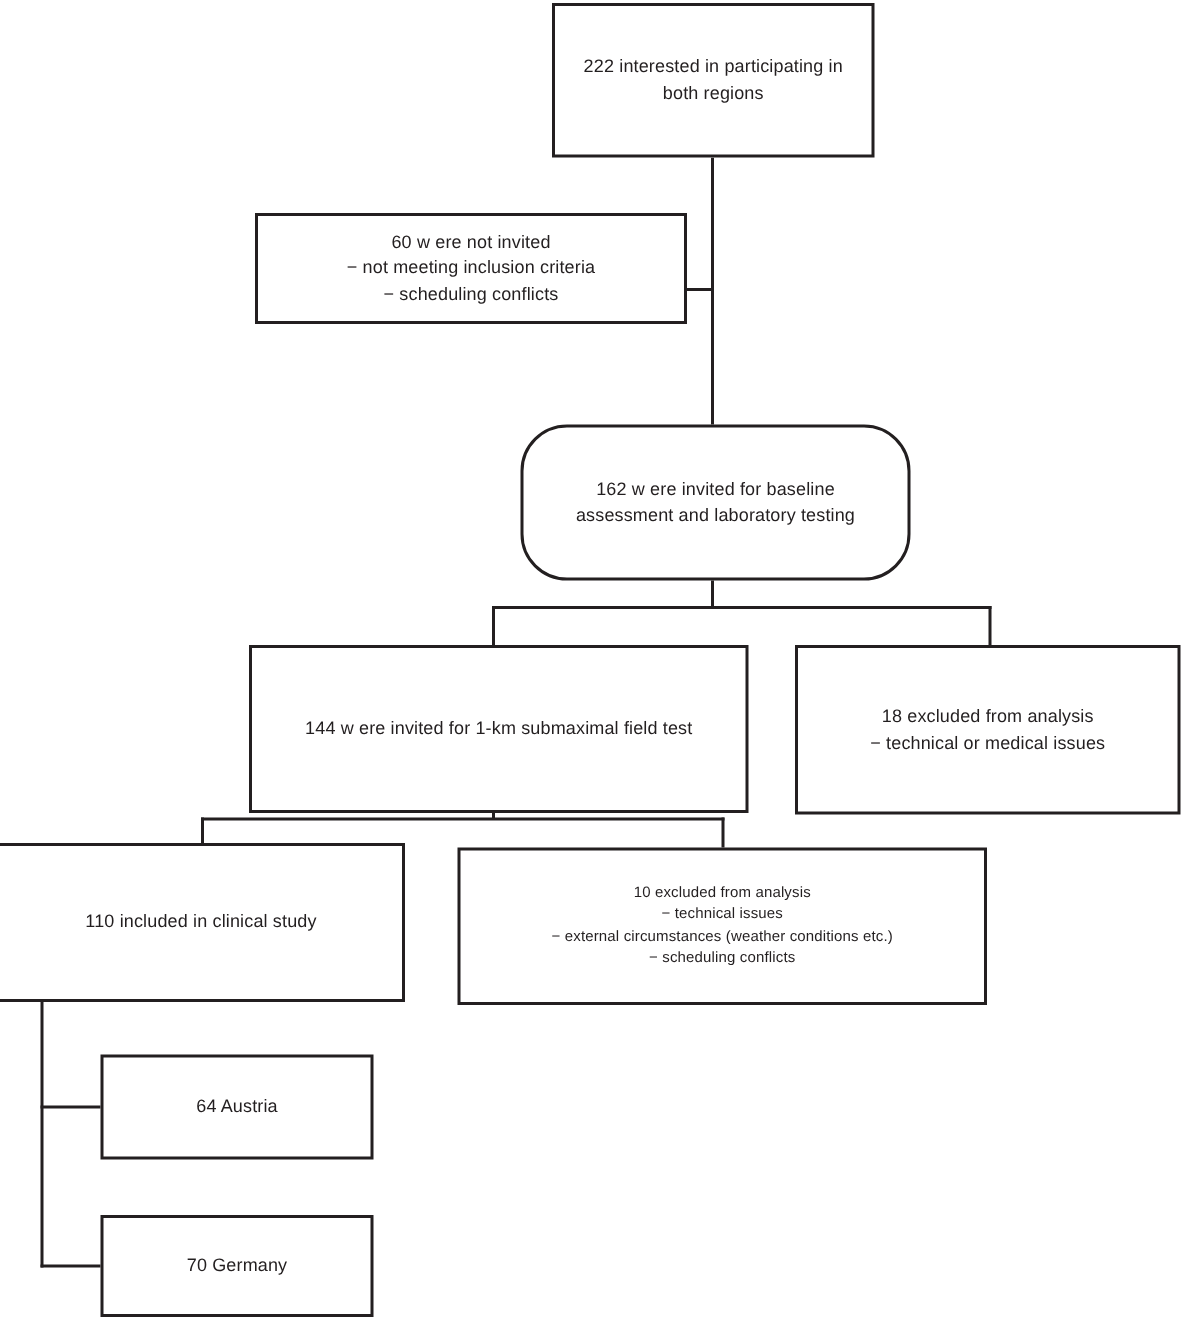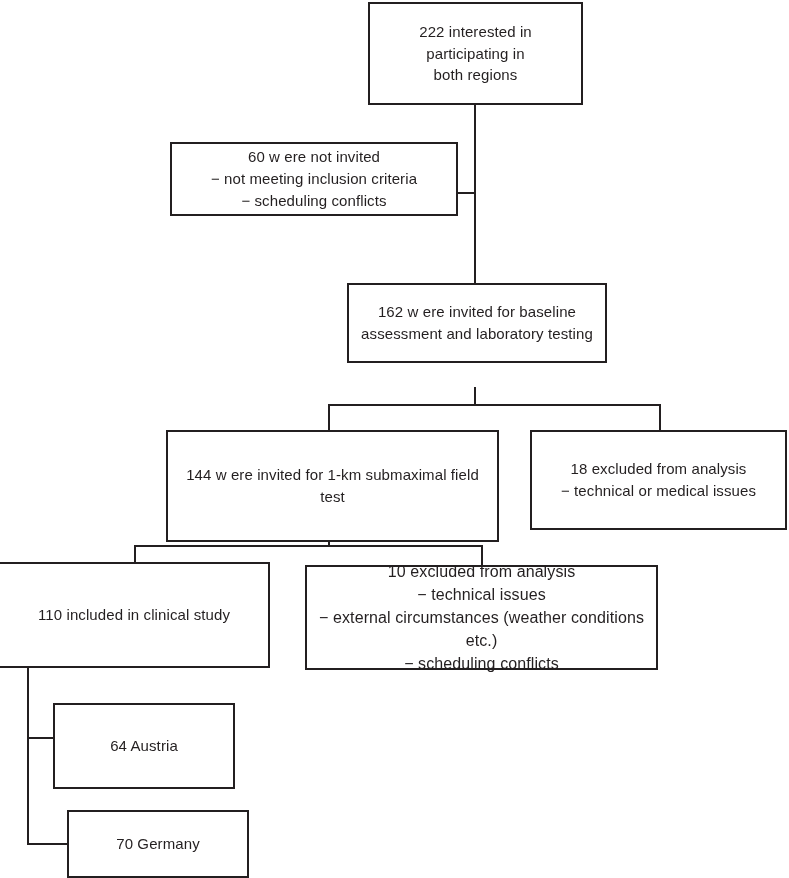--- a/index.html
+++ b/index.html
@@ -21,47 +21,47 @@
     box-sizing: border-box;
     border: 2px solid #231f20;
     background: #ffffff;
     display: flex;
     align-items: center;
     justify-content: center;
     text-align: center;
     z-index: 2;
   }
   .node-text {
-    font-size: 15px;
+    font-size: 12px;
     line-height: 1.45;
     color: #231f20;
     letter-spacing: 0.1px;
     padding: 0 6px;
     white-space: pre-line;
   }
   .node-text.small {
-    font-size: 16px;
+    font-size: 10px;
   }
   .conn {
     position: absolute;
     background: #231f20;
     z-index: 1;
   }
   .conn.v { width: 2px; }
   .conn.h { height: 2px; }
 
   
   #node-interested   { left: 368px; top: 2px;   width: 215px; height: 103px; }
   #node-notinvited   { left: 170px; top: 142px; width: 288px; height: 74px; }
-  #node-baseline     { left: 347px; top: 283px; width: 260px; height: 80px; }
+  #node-baseline     { left: 347px; top: 283px; width: 260px; height: 104px; border-radius: 31px; }
   #node-fieldtest    { left: 166px; top: 430px; width: 333px; height: 112px;  }
-  #node-excluded18   { left: 530px; top: 430px; width: 257px; height: 100px;  }
+  #node-excluded18   { left: 530px; top: 430px; width: 257px; height: 113px;  }
   #node-included134  { left: -2px;  top: 562px; width: 272px; height: 106px; }
   #node-excluded10   { left: 305px; top: 565px; width: 353px; height: 105px; }
-  #node-austria      { left: 53px;  top: 703px; width: 182px; height: 86px;  }
+  #node-austria      { left: 67px;  top: 703px; width: 182px; height: 70px;  }
   #node-germany      { left: 67px;  top: 810px; width: 182px; height: 68px; text-align: right;  }
 
   
   #conn-trunk-top        { left: 474px; top: 105px; height: 178px; }
   #conn-stub-notinvited  { left: 458px; top: 192px; width: 17px;   }
   #conn-baseline-drop    { left: 474px; top: 387px; height: 18px;  }
   #conn-baseline-bar     { left: 328px; top: 404px; width: 333px;  }
   #conn-bar-left-drop    { left: 328px; top: 404px; height: 28px;  }
   #conn-bar-right-drop   { left: 659px; top: 404px; height: 28px;  }
   #conn-field-drop       { left: 328px; top: 527px; height: 19px;  }

